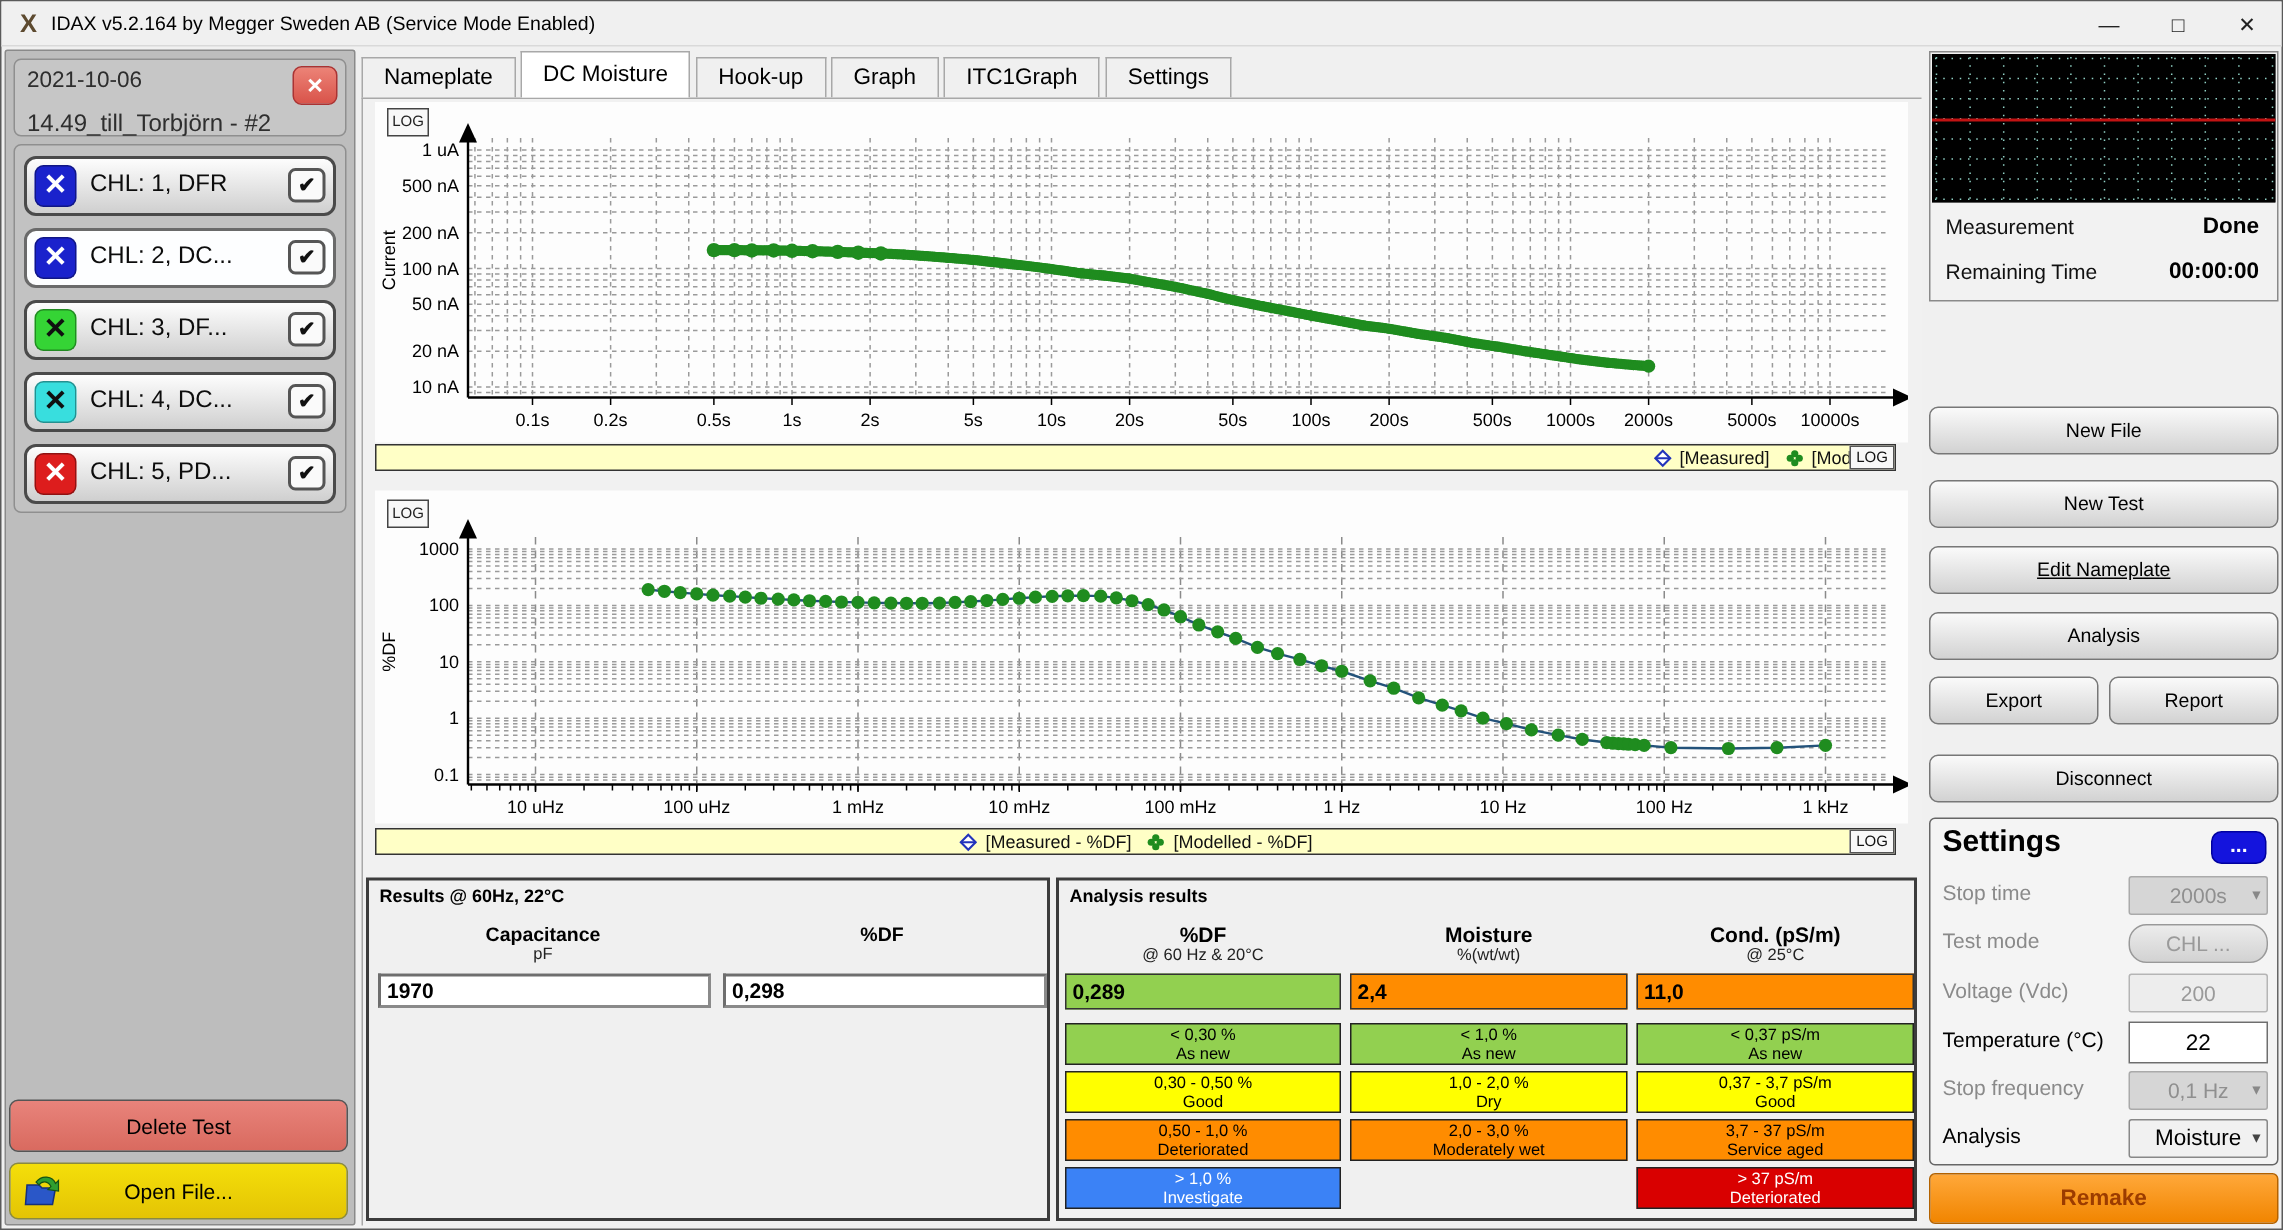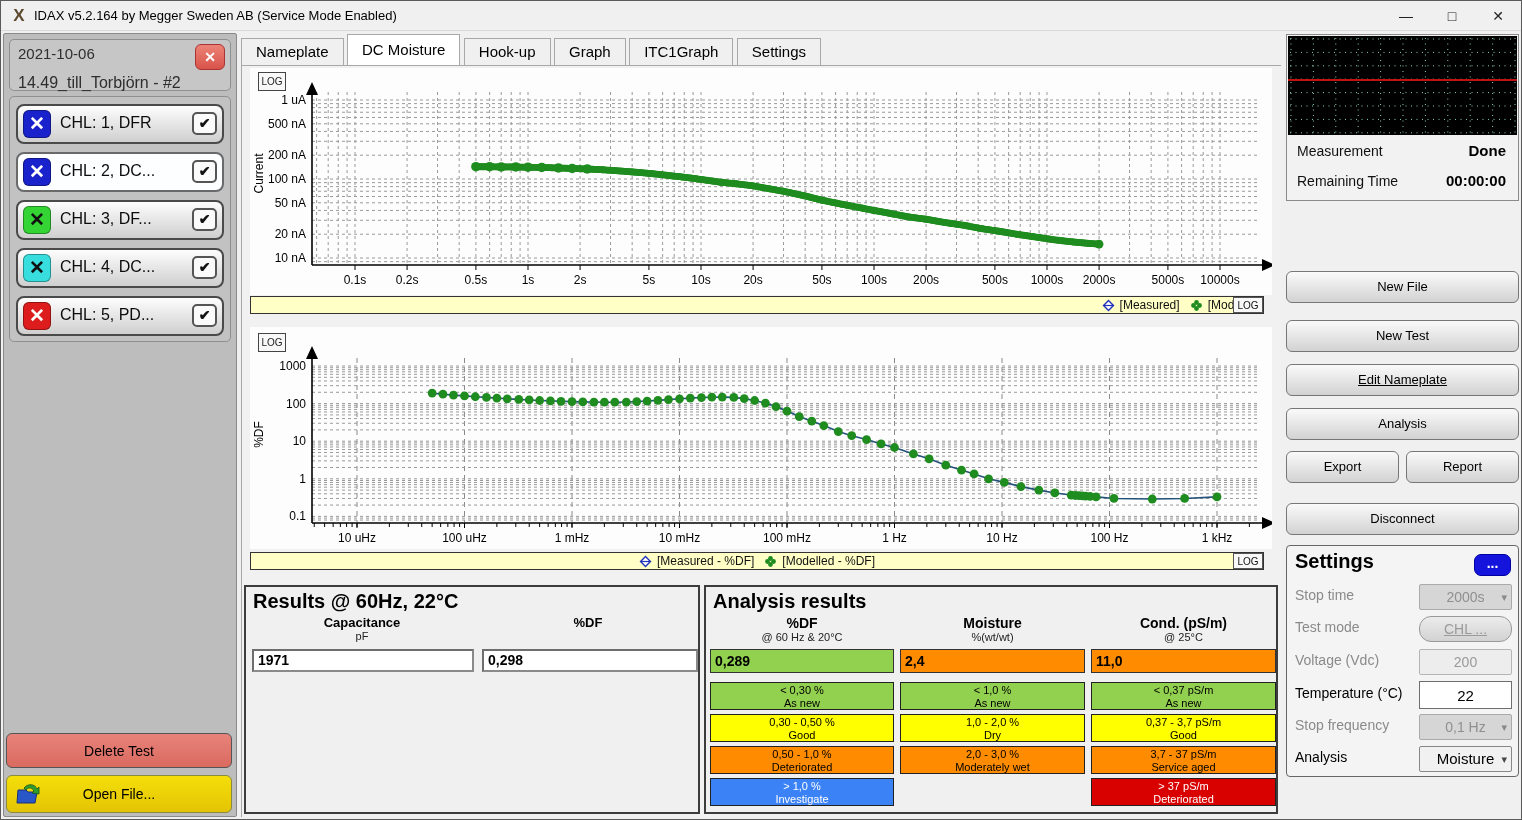--- a/index.html
+++ b/index.html
@@ -33,42 +33,42 @@
   .tab.active { height:31px; margin-top:-1px; background:#fff; line-height:30px; position:relative; z-index:2; }
   .tabpage { position:absolute; left:240px; top:64px; width:1040px; height:752px; background:#f1f1f1; border-top:1px solid #a8a8a8; border-left:1px solid #a8a8a8; }
   .chartwrap { position:absolute; left:8px; width:1022px; background:#fdfdfd; }
   .logbox { position:absolute; width:28px; height:19px; background:#f8f8f8; border:1px solid #444; font-size:10px; text-align:center; line-height:18px; color:#222; z-index:3; }
   .legendbar { position:absolute; left:8px; width:1014px; height:18px; background:#ffffc6; border:1px solid #333; display:flex; align-items:center; justify-content:center; gap:10px; font-size:12px; color:#111; }
   .legendbar .lgroup { display:flex; align-items:center; gap:5px; }
   .legend-log { position:absolute; right:0px; top:0px; width:30px; height:16px; background:#f8f8f8; border:1px solid #555; font-size:10px; text-align:center; line-height:15px; }
 
   
   .groupbox { position:absolute; background:#f0f0f0; border:2px solid #3c3c3c; }
-  .gb-title { position:absolute; left:7px; top:3px; font-size:20px; font-weight:700; color:#000; }
+  .gb-title { position:absolute; left:7px; top:3px; font-size:12px; font-weight:700; color:#000; }
   .col-head { position:absolute; text-align:center; font-weight:700; font-size:13px; color:#000; }
   .col-sub { position:absolute; text-align:center; font-size:11px; color:#222; }
   .res-field { position:absolute; height:23px; background:#fff; border:2px solid #8a8a8a; border-top-color:#6e6e6e; border-left-color:#6e6e6e; font-weight:700; font-size:14px; line-height:19px; padding-left:4px; color:#000; }
   .val-cell { position:absolute; height:24px; border:1px solid #333; font-weight:700; font-size:14px; line-height:22px; padding-left:4px; color:#000; }
   .scale-cell { position:absolute; height:28px; border:1px solid #222; text-align:center; font-size:11px; line-height:13px; padding-top:1px; }
 
   
   .rightpanel { position:absolute; left:1285px; top:33px; width:233px; height:783px; }
   .statusbox { position:absolute; left:0; top:0; width:233px; height:167px; background:#f2f2f2; border:1px solid #8a8a8a; }
   .scope { position:absolute; left:1px; top:1px; width:229px; height:99px; background:#000; }
   .stat-label { position:absolute; left:10px; font-size:14px; color:#111; }
   .stat-value { position:absolute; right:12px; font-size:15px; font-weight:700; color:#000; }
   .rbtn { position:absolute; left:0; width:233px; height:32px; border:1px solid #777; border-radius:6px; background:linear-gradient(#fafafa,#d2d2d2); text-align:center; font-size:13px; line-height:30px; color:#000; }
   .rbtn.half { width:113px; }
   .settingsbox { position:absolute; left:0; top:511px; width:233px; height:232px; background:#f4f4f4; border:1px solid #666; border-radius:4px; }
   .settings-title { position:absolute; left:8px; top:4px; font-size:20px; font-weight:700; color:#000; }
   .dots-btn { position:absolute; right:7px; top:8px; width:37px; height:22px; background:#1414dd; border:1px solid #0000a0; border-radius:7px; color:#fff; font-weight:900; text-align:center; line-height:16px; font-size:14px; }
   .set-label { position:absolute; left:8px; font-size:14px; }
   .set-ctl { position:absolute; right:6px; width:93px; height:26px; font-size:14px; text-align:center; line-height:24px; border-radius:2px; }
   .ctl-disabled { background:#d6d6d6; border:1px solid #aaa; color:#8f8f8f; }
-  .ctl-btn-disabled { background:linear-gradient(#ececec,#d2d2d2); border:1px solid #999; border-radius:12px; color:#9a9a9a;text-decoration:underline; }
+  .ctl-btn-disabled { background:linear-gradient(#ececec,#d2d2d2); border:1px solid #999; border-radius:12px; color:#9a9a9a; }
   .ctl-input-disabled { background:#ededed; border:1px solid #b5b5b5; color:#9a9a9a; }
   .ctl-input { background:#fff; border:1px solid #6e6e6e; color:#000; font-size:15px; width:93px; height:28px; text-align:center; position:absolute; right:6px; }
   .ctl-select { background:#f1f1f1; border:1px solid #888; color:#000; font-size:15px; }
   .chev { position:absolute; right:4px; top:0px; font-size:11px; color:#888; }
   .remake-btn { position:absolute; left:0; top:748px; width:233px; height:34px; background:linear-gradient(#ffa83a,#f18500); border:1px solid #b36200; border-radius:4px; text-align:center; line-height:32px; font-size:15px; font-weight:700; color:#9c3c00; }
   .graylabel { color:#8a8a8a; } .blacklabel { color:#000; }
   svg text { font-family:"Liberation Sans", sans-serif; }
 </style>
 </head>
 <body>
@@ -1003,21 +1003,21 @@
         <span>[Modelled - %DF]</span>
       </span>
       <div class="legend-log">LOG</div>
     </div>
 
     <div class="groupbox" style="left:2px; top:519px; width:456px; height:229px;">
       <div class="gb-title">Results @ 60Hz, 22°C</div>
       <div class="col-head" style="left:6px; top:28px; width:220px;">Capacitance</div>
       <div class="col-sub" style="left:6px; top:43px; width:220px;">pF</div>
       <div class="col-head" style="left:234px; top:28px; width:216px;">%DF</div>
-      <div class="res-field" style="left:6px; top:62px; width:222px;">1971</div>
+      <div class="res-field" style="left:6px; top:62px; width:222px;">1970</div>
       <div class="res-field" style="left:236px; top:62px; width:216px;">0,298</div>
     </div>
 
     <div class="groupbox" style="left:462px; top:519px; width:574px; height:229px;">
       <div class="gb-title">Analysis results</div>
 
       <div class="col-head" style="left:4px; top:28px; width:184px; font-size:14px;">%DF</div>
       <div class="col-sub" style="left:4px; top:44px; width:184px;">@ 60 Hz &amp; 20°C</div>
       <div class="col-head" style="left:194px; top:28px; width:185px; font-size:14px;">Moisture</div>
       <div class="col-sub" style="left:194px; top:44px; width:185px;">%(wt/wt)</div>
@@ -1141,14 +1141,15 @@
         <span class="chev">▾</span>
       </div>
 
       <div class="set-label blacklabel" style="top:203px;">Analysis</div>
       <div class="set-ctl ctl-select" style="top:200px;">
         <span>Moisture</span>
         <span class="chev" style="color:#444;">▾</span>
       </div>
     </div>
 
+    <div class="remake-btn">Remake</div>
   </div>
 </div>
 
 </body></html>

